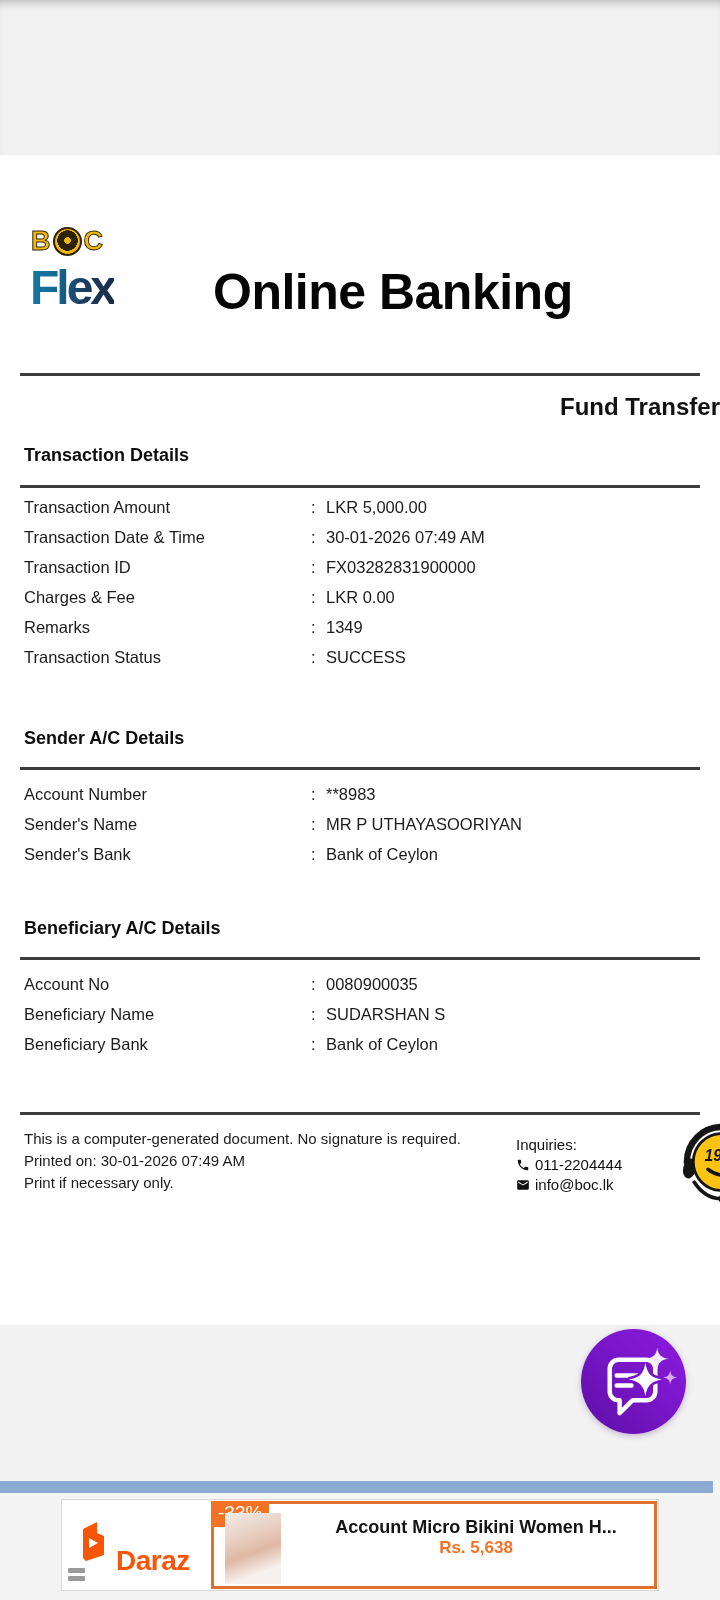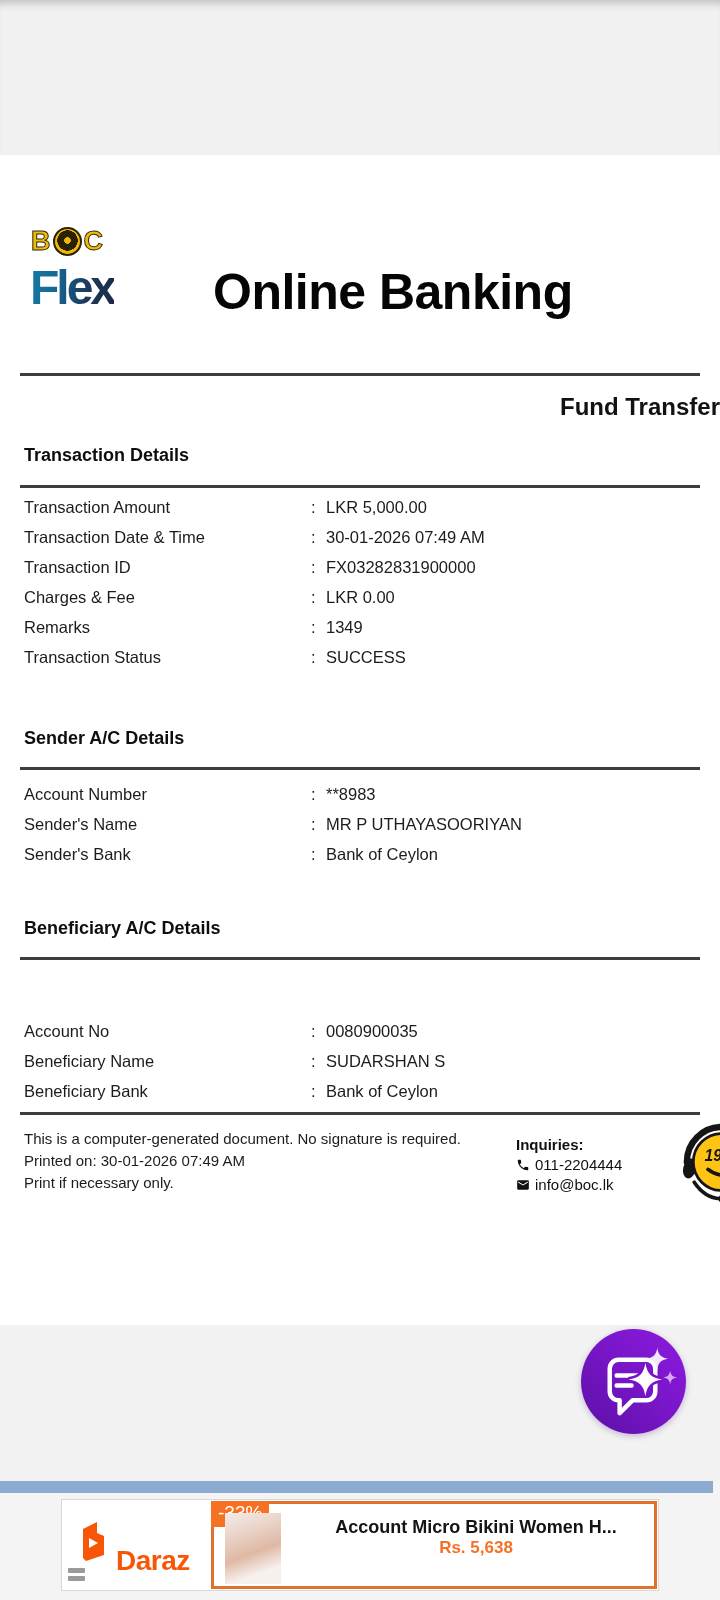--- a/index.html
+++ b/index.html
@@ -28,30 +28,30 @@
   #rule-s3{top:957px;}
   #rule-footer{top:1112px;}
 
   .doc-title{position:absolute;left:30px;top:393px;width:690px;text-align:right;
              font-size:24px;font-weight:700;color:#121212;}
 
   .sec-heading{position:absolute;left:24px;font-size:18px;line-height:22px;font-weight:700;color:#0e0e0e;}
   #sh1{top:444px;} #sh2{top:727px;} #sh3{top:917px;}
 
   .rows{position:absolute;left:0;width:720px;}
-  #rows1{top:498px;} #rows2{top:785px;} #rows3{top:975px;margin-top:47px;}
+  #rows1{top:498px;} #rows2{top:785px;} #rows3{top:975px;}
   .row{height:30px;display:flex;align-items:flex-start;font-size:16.5px;color:#1c1c1c;}
   .row .lbl{margin-left:24px;width:287px;}
   .row .sep{width:15px;}
   .row .val{white-space:nowrap;}
 
   
   .foot-notes{position:absolute;left:24px;top:1128px;font-size:15px;line-height:22px;color:#1c1c1c;}
   .inquiries{position:absolute;left:516px;top:1135px;font-size:15px;line-height:20px;color:#111;}
-  .inq-h{font-weight:700;}
+  .inq-h{font-weight:400;}
   .inq-row{display:flex;align-items:center;gap:5px;height:20px;}
   .inq-row svg{flex:0 0 auto;}
 
   .badge-1975{position:absolute;left:674px;top:1116px;width:92px;height:92px;}
 
   
   .gray-band{position:absolute;left:0;top:1325px;width:720px;height:156px;background:#f2f2f2;}
   .fab{position:absolute;left:581px;top:1329px;width:105px;height:105px;border-radius:50%;
        background:linear-gradient(225deg,#8b1ae0 0%,#7a16c9 45%,#5c0fa6 100%);
        border:none;padding:0;cursor:pointer;box-shadow:0 2px 6px rgba(60,0,110,.25);}

